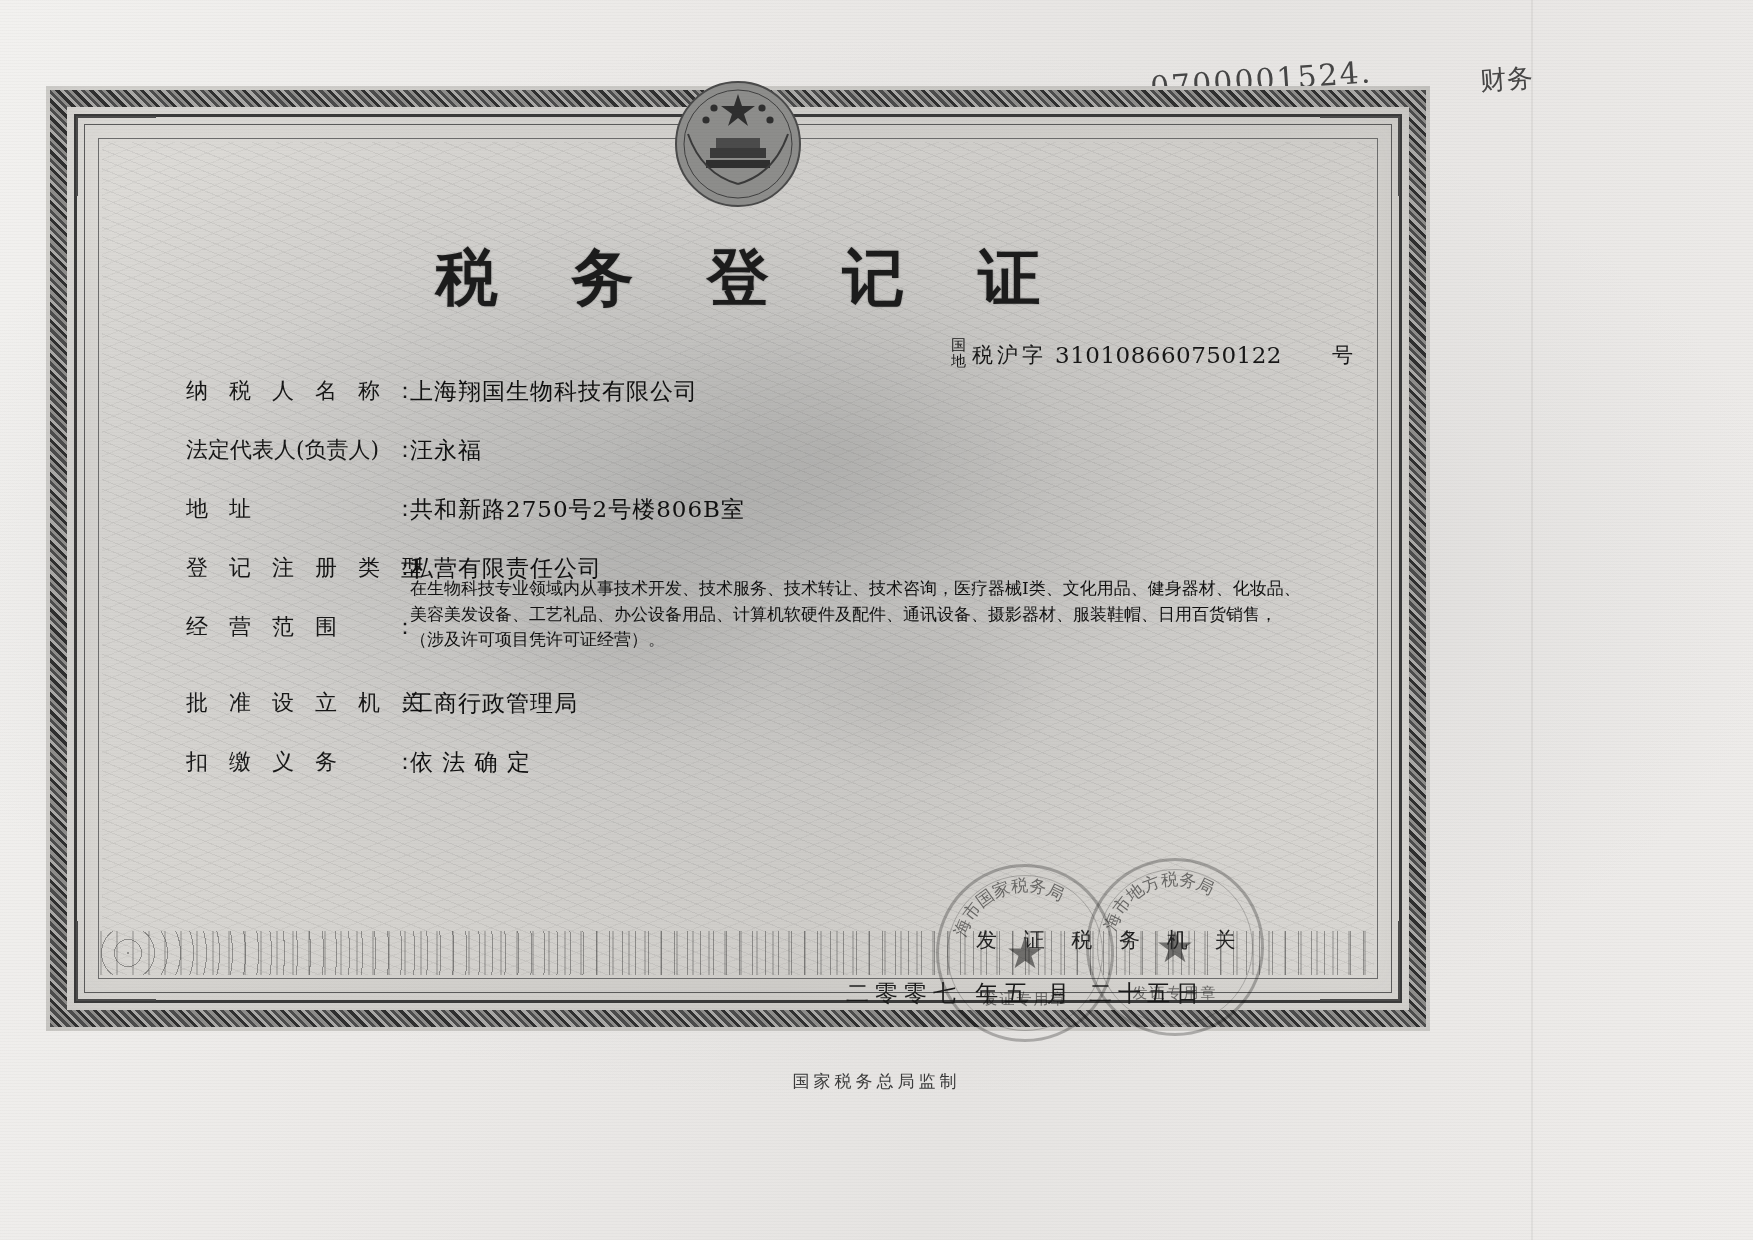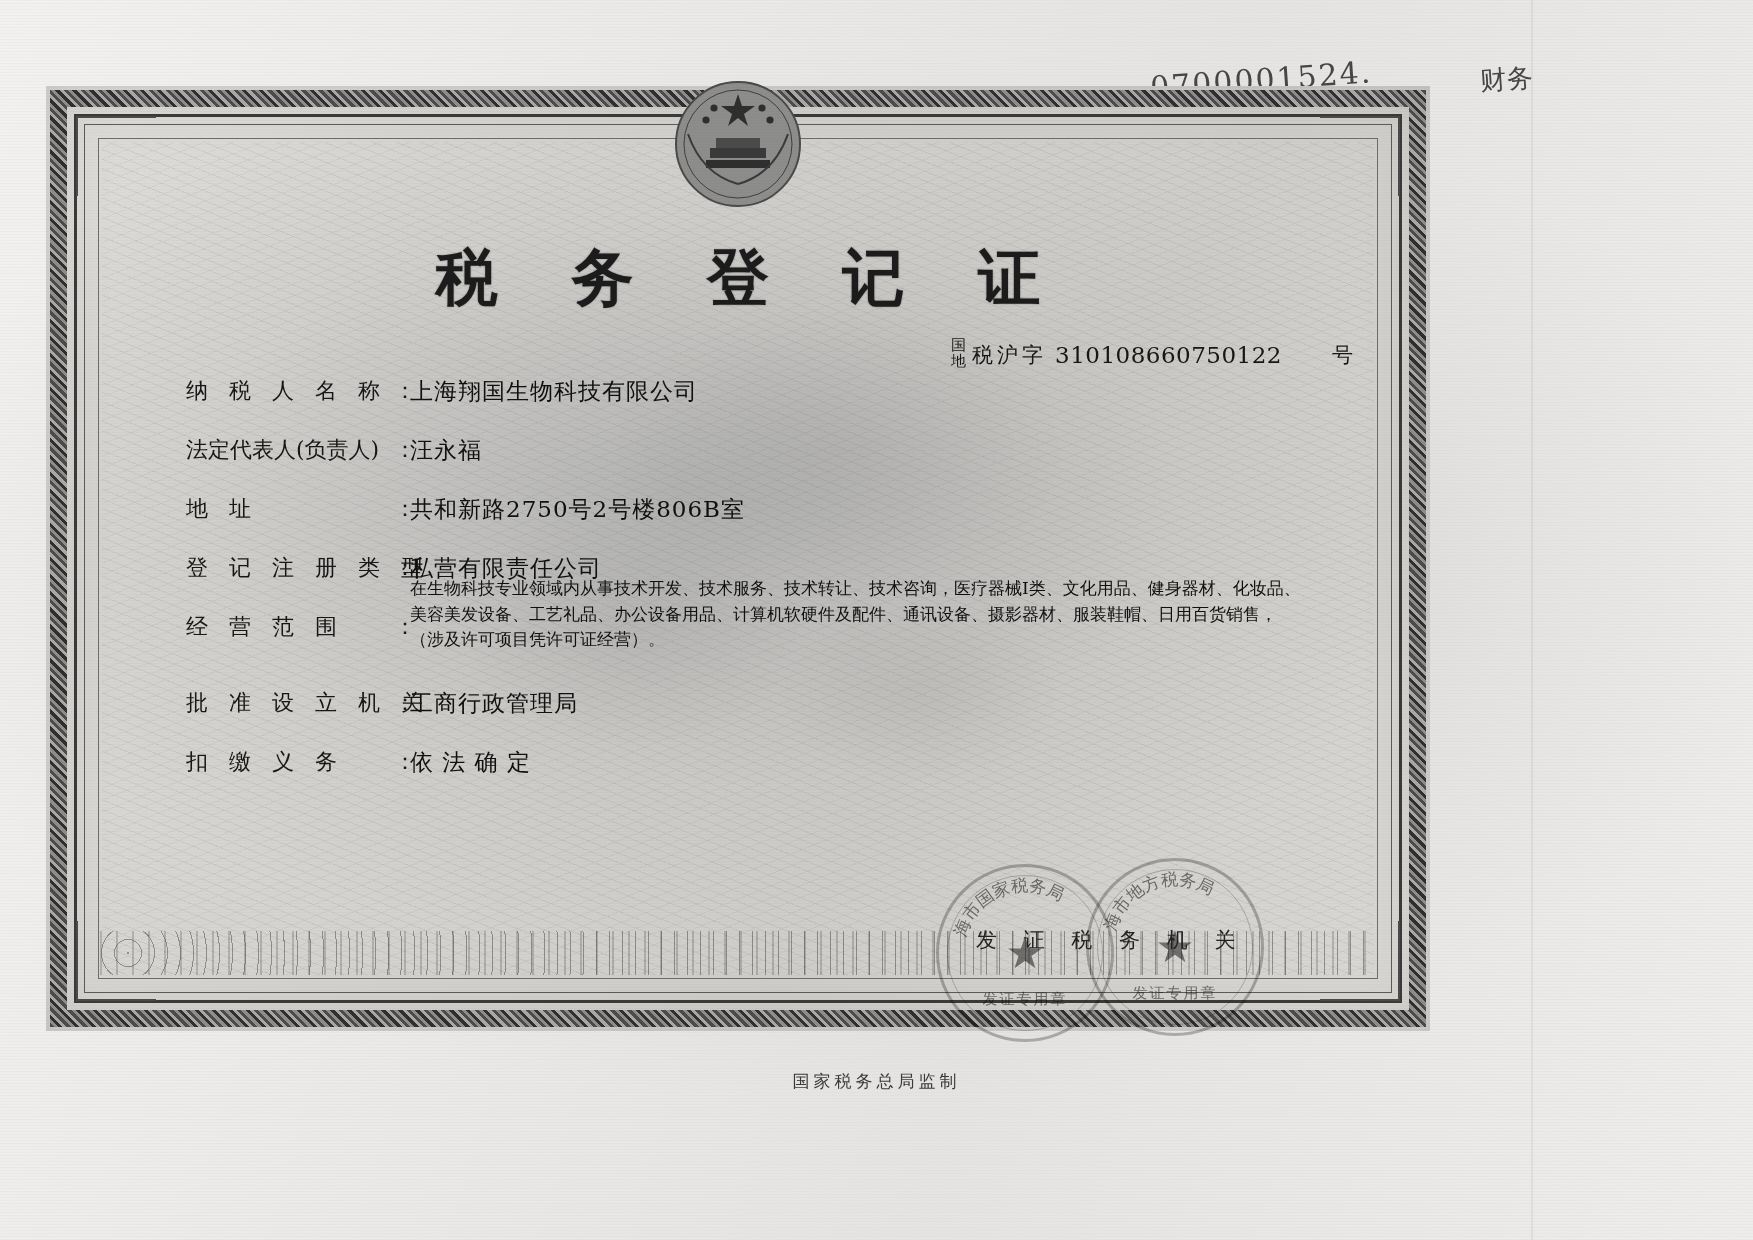--- a/index.html
+++ b/index.html
@@ -464,18 +464,19 @@
               <path id="arcR" d="M24,86 a62,62 0 0 1 124,0"></path>
             </defs>
           <text font-size="17" fill="#2e2e2e" font-family="DejaVu Serif, serif">
             <textPath href="#arcR" startOffset="8%">海市地方税务局</textPath>
           </text>
         </svg>
       </div>
       <div class="bottomtxt">发证专用章</div>
     </div>
 
+    <div class="date">二零零七 年五 月 二十五日</div>
 
   </div>
 
   <div class="footer">国家税务总局监制</div>
 
 </div>
 
 </body></html>

